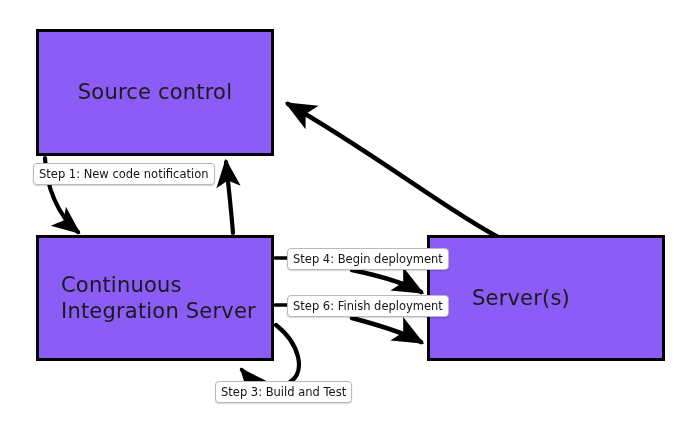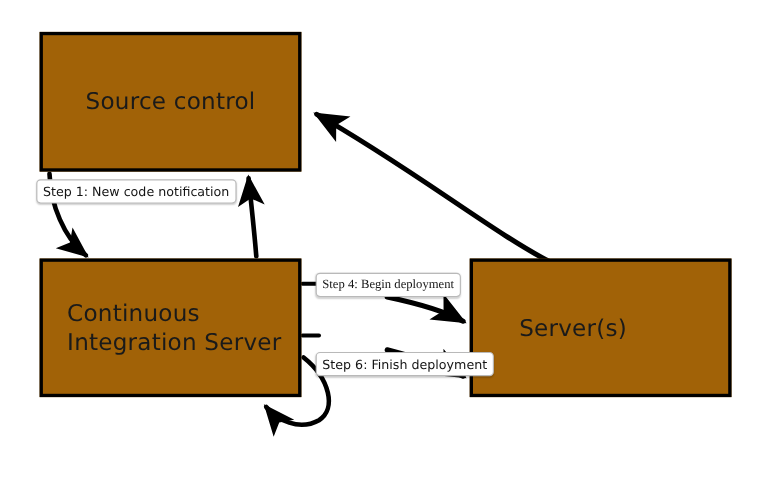--- a/index.html
+++ b/index.html
@@ -23,21 +23,21 @@
   .arrow-layer {
     position: absolute;
     left: 0; top: 0;
     width: 698px;
     height: 434px;
     pointer-events: none;
   }
   .node {
     position: absolute;
     box-sizing: border-box;
-    background: #a16207;
+    background: #8b5cf6;
     border: 3px solid #000000;
     display: flex;
     align-items: center;
   }
   .node-label {
     font-family: "DejaVu Sans", sans-serif;
     font-size: 21px;
     color: #1a1a1a;
     line-height: 1.25;
     white-space: pre-line;
@@ -70,22 +70,22 @@
     height: 21px;
     padding: 10px 5px;
     white-space: nowrap;
     box-shadow: 0 1px 1.5px rgba(0,0,0,0.18);
     display: flex;
     align-items: center;
   }
   #label-step1 { left: 33px;  top: 163px; }
   #label-step2 { left: 218px; top: 210px; }
   #label-step5 { left: 391px; top: 204px; }
-  #label-step4 { left: 287px; top: 248px; font-family: Liberation Serif, serif; }
-  #label-step6 { left: 287px; top: 295px; margin-top: 25px; }
+  #label-step4 { left: 287px; top: 248px; }
+  #label-step6 { left: 287px; top: 295px; }
   #label-step3 { left: 215px; top: 381px; }
 </style>
 </head>
 <body>
 
 <div id="canvas">
 
   <svg class="arrow-layer" viewBox="0 0 698 434" width="698" height="434" xmlns="http://www.w3.org/2000/svg">
     <defs>
       <marker id="ah" markerWidth="9" markerHeight="9" refX="6.4" refY="3.1" orient="auto" markerUnits="strokeWidth">
@@ -119,19 +119,20 @@
   </div>
 
   <div class="node" id="node-ci-server">
     <span class="node-label">Continuous
 Integration Server</span>
   </div>
 
   <div class="edge-label" id="label-step1">Step 1: New code notification</div>
 
 
+  <div class="edge-label" id="label-step3">Step 3: Build and Test</div>
 
   <div class="edge-label" id="label-step4">Step 4: Begin deployment</div>
 
 
   <div class="edge-label" id="label-step6">Step 6: Finish deployment</div>
 
 </div>
 
 </body></html>

